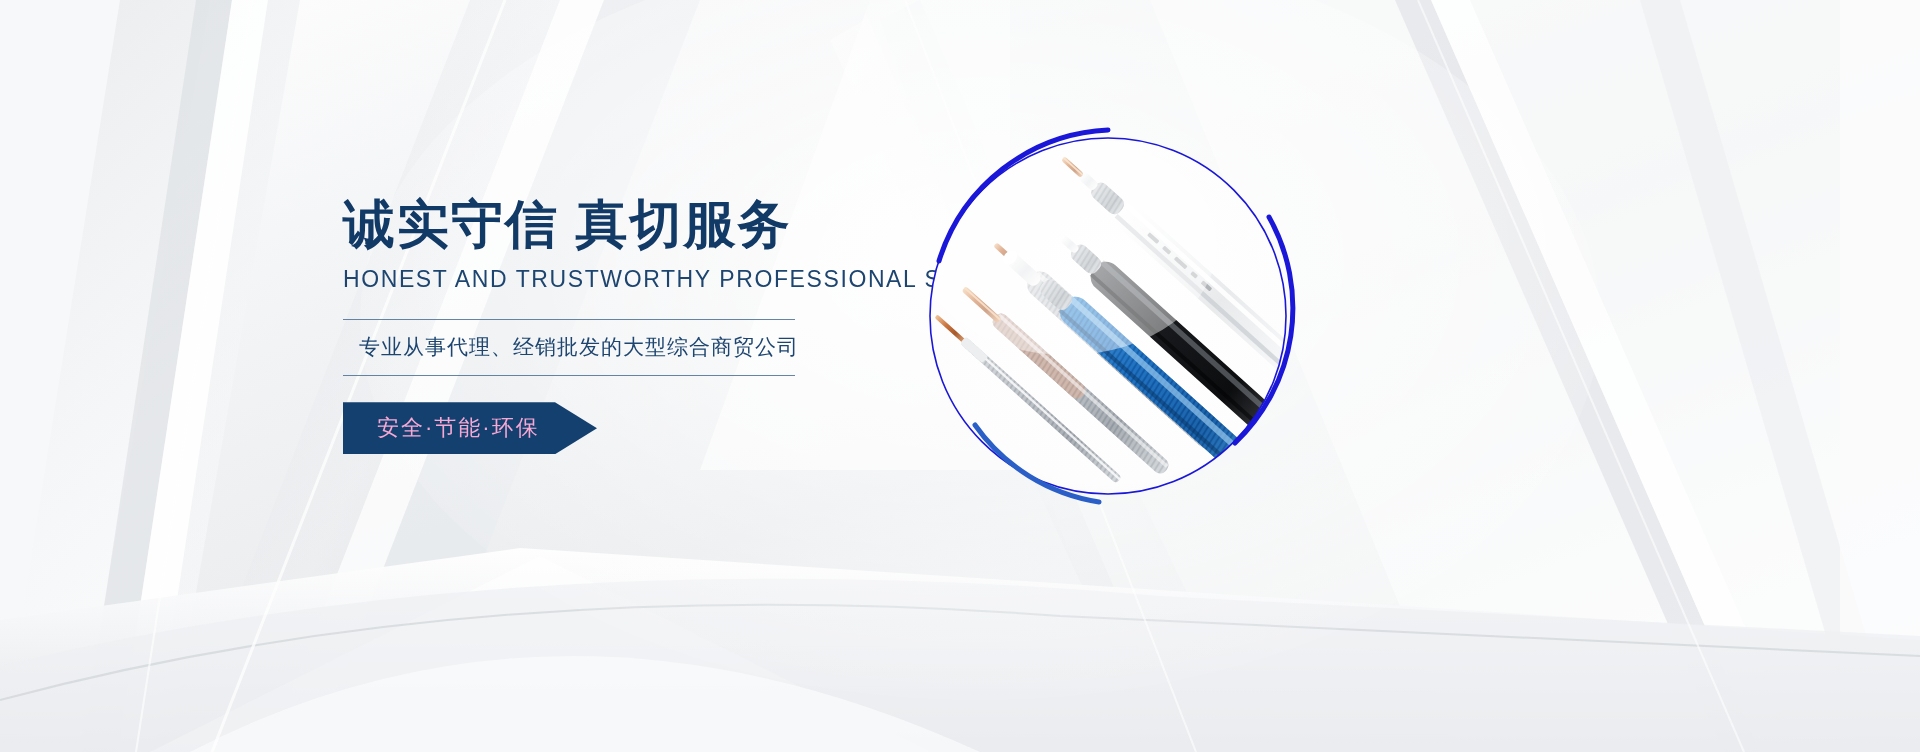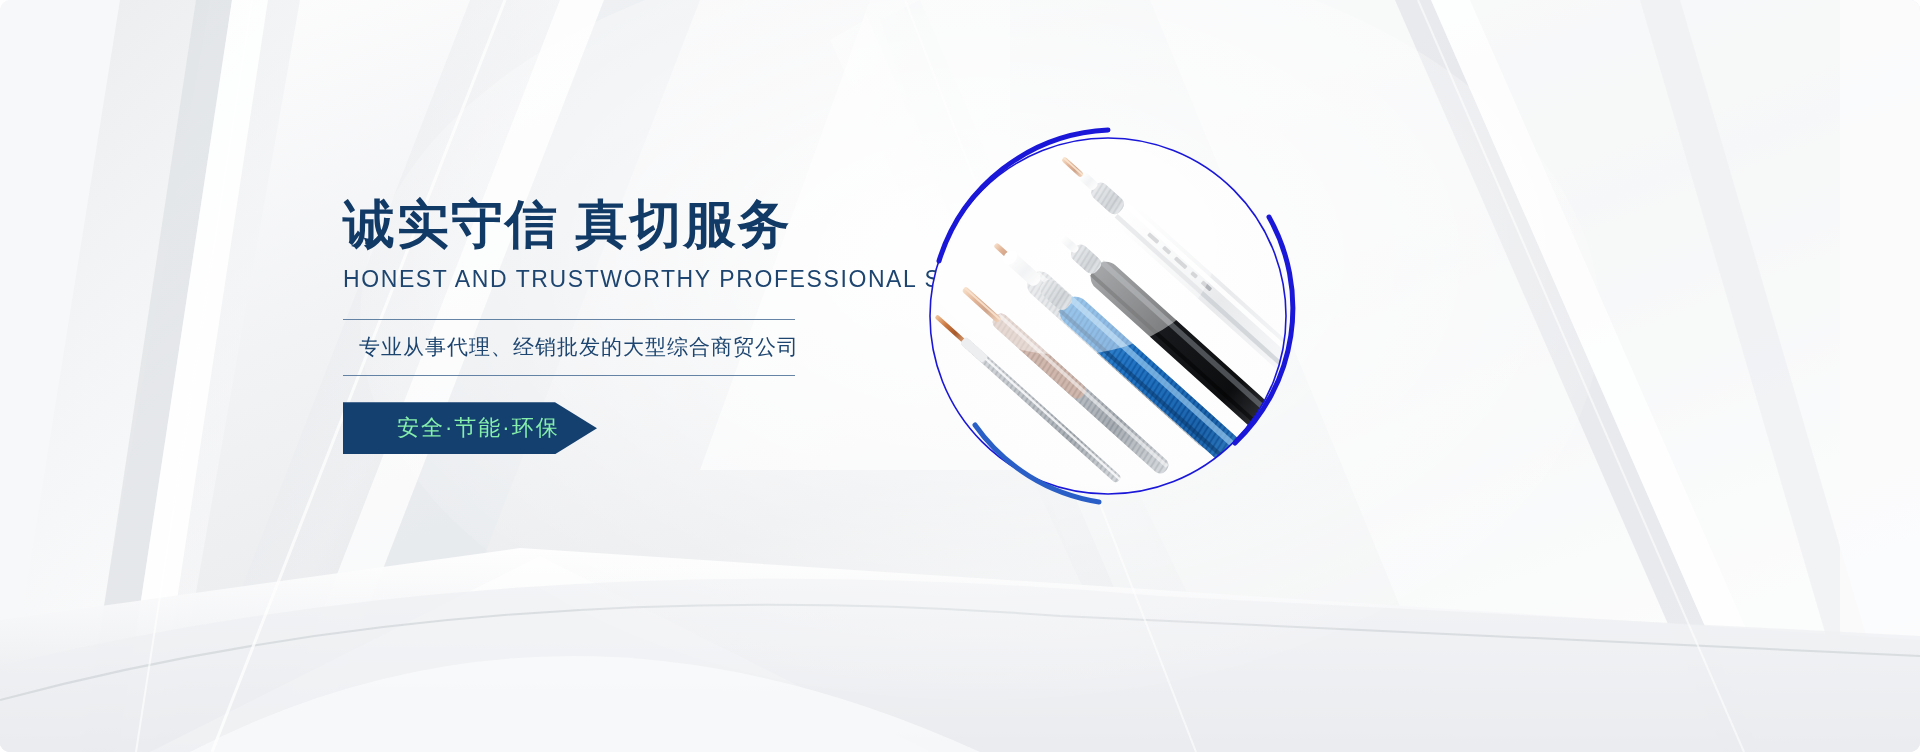--- a/index.html
+++ b/index.html
@@ -7,21 +7,20 @@
   html,body { background:#ffffff; }
   body { font-family:"Liberation Sans", sans-serif; }
 
   .banner {
     position:relative;
     width:1920px;
     height:752px;
     overflow:hidden;
     background:
       linear-gradient(135deg, #ffffff 0%, #f4f5f6 28%, #eceef0 48%, #f6f7f8 70%, #ffffff 100%);
-    border-radius: 10px;
   }
 
   
   .bg-layer { position:absolute; inset:0; overflow:hidden; }
   .bg-svg { position:absolute; inset:0; width:100%; height:100%; display:block; }
 
   
   .text-block {
     position:absolute;
     left:343px;
@@ -78,24 +77,24 @@
     position:absolute;
     left:0; top:0;
     width:254px;
     height:52px;
     background:#14406f;
     clip-path: polygon(0 0, 212px 0, 254px 50%, 212px 100%, 0 100%);
     display:flex;
     align-items:center;
   }
   .ribbon-text {
-    color:#86efac;
+    color:#f9a8d4;
     font-size:22px;
     letter-spacing:2px;
-    padding-left:54px;
+    padding-left:34px;
     white-space:nowrap;
     font-family:"Liberation Sans","DejaVu Sans",sans-serif;
   }
 
   
   .medallion {
     position:absolute;
     left:917px;
     top:125px;
     width:382px;

